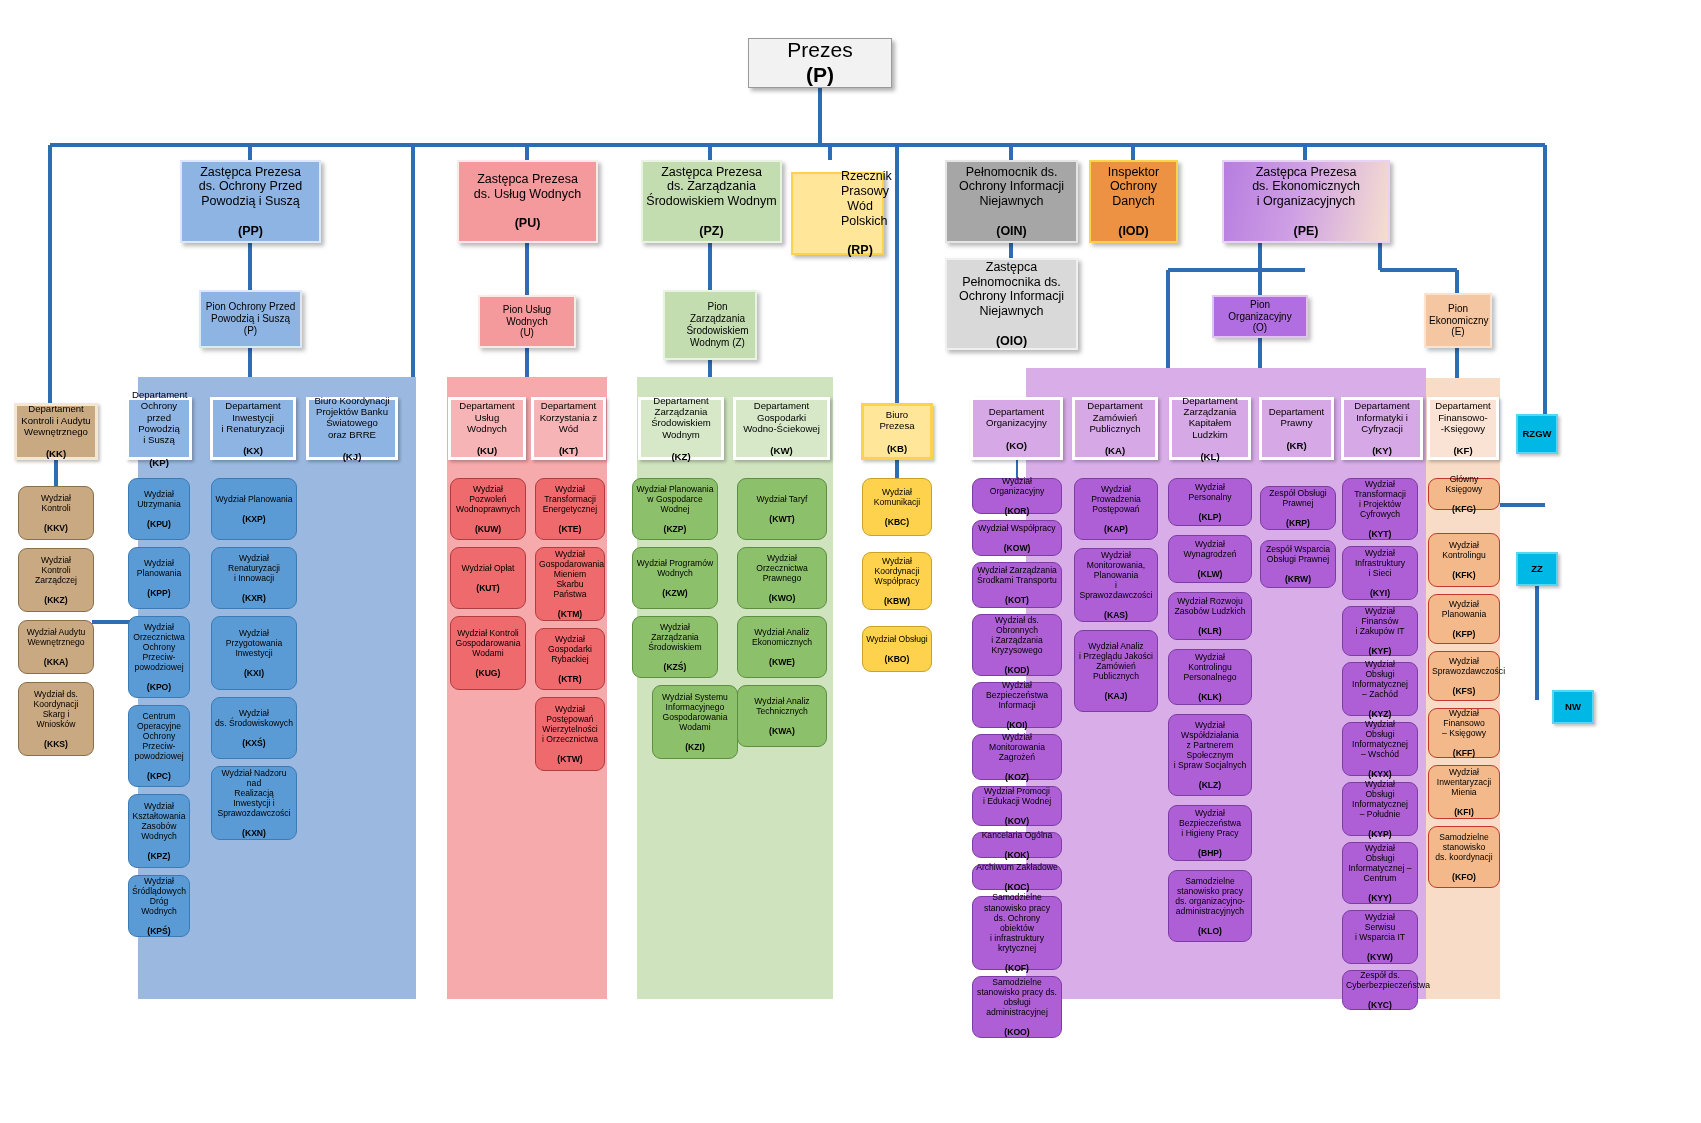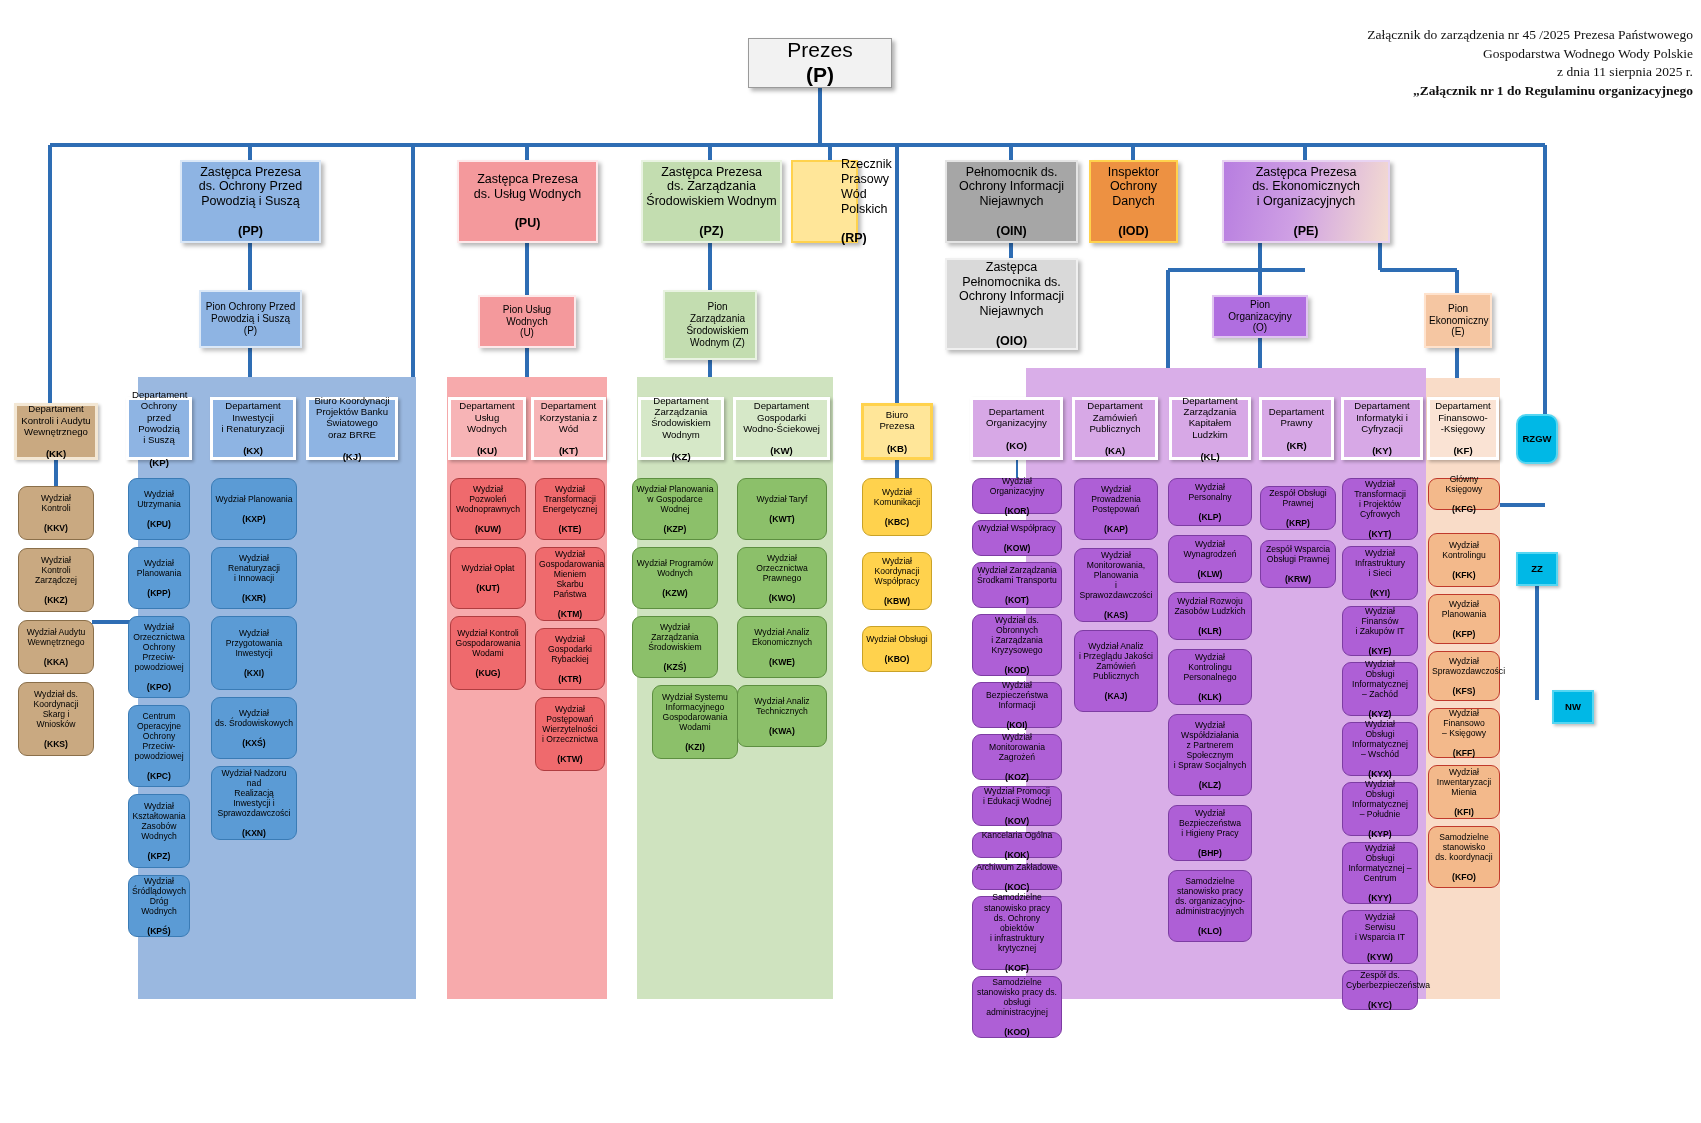--- a/index.html
+++ b/index.html
@@ -155,26 +155,20 @@
         <line x1="782" y1="460" x2="782" y2="478" stroke="#2e6db4" stroke-width="2"></line>
         <line x1="1017" y1="460" x2="1017" y2="478" stroke="#2e6db4" stroke-width="2"></line>
         <line x1="1116" y1="460" x2="1116" y2="478" stroke="#2e6db4" stroke-width="2"></line>
         <line x1="1210" y1="460" x2="1210" y2="478" stroke="#2e6db4" stroke-width="2"></line>
         <line x1="1298" y1="460" x2="1298" y2="486" stroke="#2e6db4" stroke-width="2"></line>
         <line x1="1380" y1="460" x2="1380" y2="478" stroke="#2e6db4" stroke-width="2"></line>
         <line x1="1464" y1="460" x2="1464" y2="478" stroke="#2e6db4" stroke-width="2"></line>
       </g>
   </svg>
 
-  <div class="header-note">
-    <div>Załącznik do zarządzenia nr 45 /2025 Prezesa Państwowego</div>
-    <div>Gospodarstwa Wodnego Wody Polskie</div>
-    <div>z dnia 11 sierpnia 2025 r.</div>
-    <div class="bold">„Załącznik nr 1 do Regulaminu organizacyjnego</div>
-  </div>
 
   <div class="node president" style="left:748px;top:38px;width:144px;height:50px;">
     <span><span>Prezes </span><b>(P)</b></span>
   </div>
 
   <div class="panel c-blue-panel" style="left:138px;top:377px;width:278px;height:622px;"></div>
   <div class="panel c-pink-p" style="left:447px;top:377px;width:160px;height:622px;"></div>
   <div class="panel c-green-p" style="left:637px;top:377px;width:196px;height:622px;"></div>
   <div class="panel c-purple-panel" style="left:1026px;top:368px;width:400px;height:631px;"></div>
   <div class="panel c-peach-p" style="left:1426px;top:378px;width:74px;height:621px;"></div>
@@ -189,21 +183,21 @@
     <span><span>Zastępca Prezesa
 ds. Usług Wodnych</span>
     <b class="code">(PU)</b></span>
   </div>
   <div class="node lvl1 c-green-l" style="left:641px;top:160px;width:141px;height:83px;">
     <span><span>Zastępca Prezesa
 ds. Zarządzania
 Środowiskiem Wodnym</span>
     <b class="code">(PZ)</b></span>
   </div>
-  <div class="node lvl1 c-yellow" style="left:791px;top:160px;width:67px;height:83px;padding-left:48px;">
+  <div class="node lvl1 c-yellow" style="left:791px;top:172px;width:93px;height:83px;padding-left:48px;">
     <span><span>Rzecznik
 Prasowy
 Wód
 Polskich</span>
     <b class="code">(RP)</b></span>
   </div>
   <div class="node lvl1 c-gray" style="left:945px;top:160px;width:133px;height:83px;">
     <span><span>Pełnomocnik ds.
 Ochrony Informacji
 Niejawnych</span>
@@ -746,21 +740,21 @@
 <b>(KFI)</b></span>
       </div>
       <div class="node unit c-peach-d" style="left: 1428px; top: 826px; width: 72px; height: 62px;">
         <span><span>Samodzielne
 stanowisko
 ds. koordynacji</span>
 <b>(KFO)</b></span>
       </div>
     </div>
 
-  <div class="node region" style="left:1516px;top:414px;width:42px;height:50px;border-radius:10px;">
+  <div class="node region" style="left:1516px;top:414px;width:42px;height:40px;">
     <span>RZGW</span>
   </div>
   <div class="node region" style="left:1516px;top:552px;width:42px;height:34px;">
     <span>ZZ</span>
   </div>
   <div class="node region" style="left:1516px;top:690px;width:42px;height:34px;margin-left:36px;">
     <span>NW</span>
   </div>
 
 </div>

